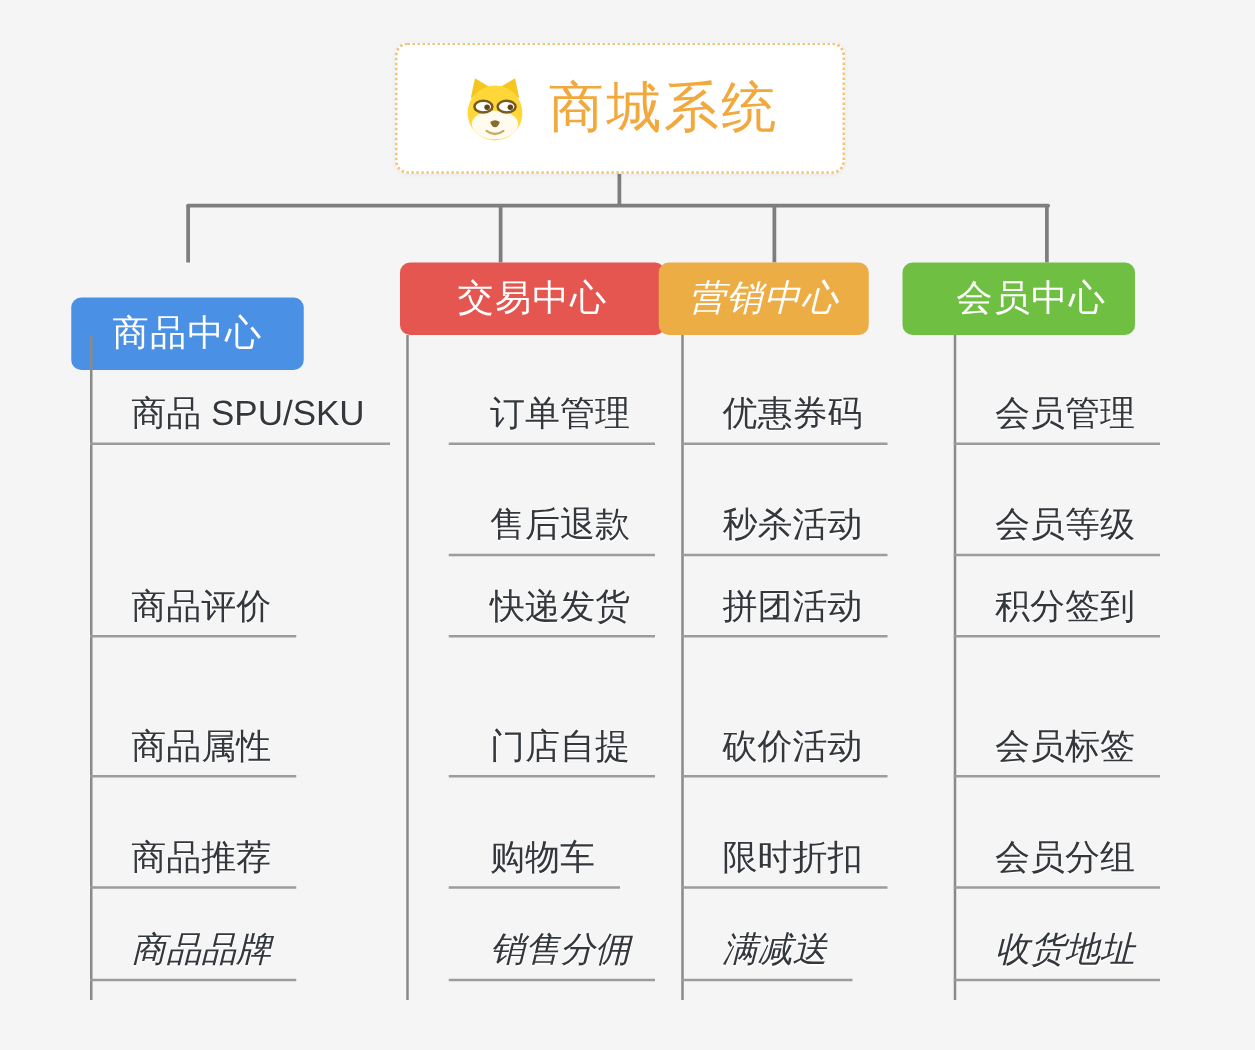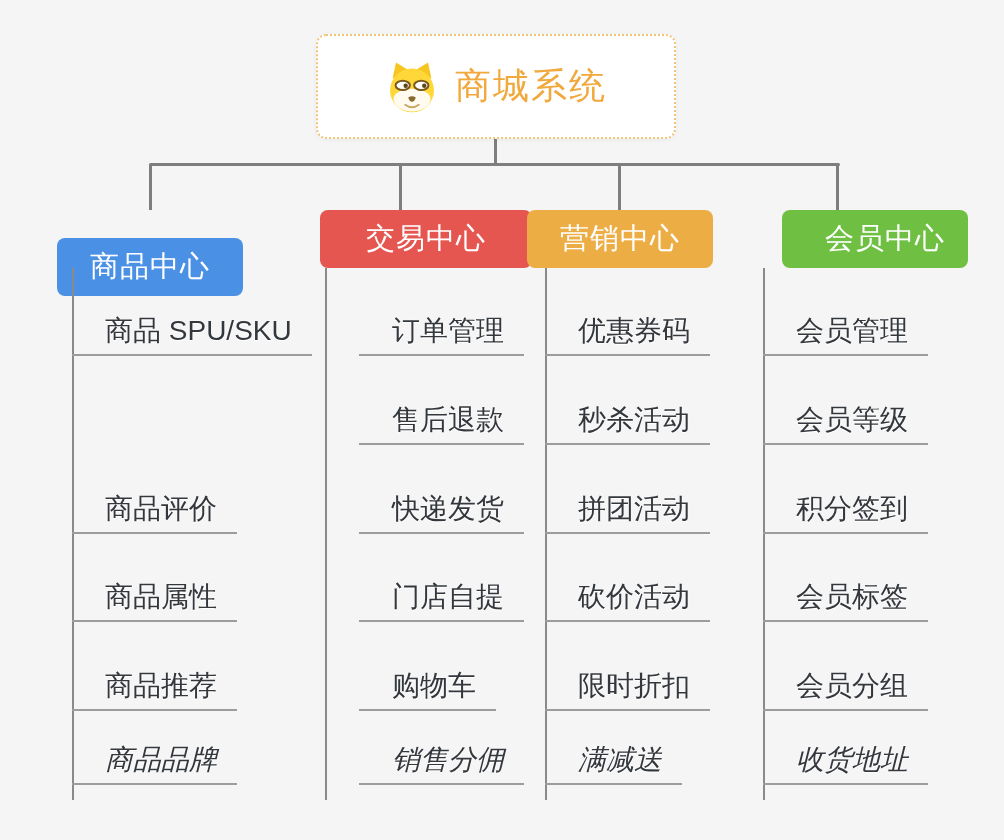--- a/index.html
+++ b/index.html
@@ -35,21 +35,21 @@
     border: 2px dotted var(--root-border, #F3C376);
     border-radius: 10px;
     display: flex;
     align-items: center;
     justify-content: center;
     gap: 16px;
     box-shadow: 0 1px 4px rgba(0,0,0,0.05);
     cursor: pointer;
   }
   .root-label {
-    font-size: 36px;
+    font-size: 44px;
     letter-spacing: 2px;
     color: var(--root-text, #F1A83C);
   }
   .dog { width: 54px; height: 54px; display: inline-flex; }
 
   
   .branch {
     position: absolute;
     top: 210px;
     height: 58px;
@@ -57,22 +57,22 @@
     display: flex;
     align-items: center;
     justify-content: center;
     color: var(--branch-text, #FFFFFF);
     font-size: 29px;
     letter-spacing: 1px;
     cursor: pointer;
   }
   .branch-0 { left: 57px;  width: 186px; margin-top: 28px; }
   .branch-1 { left: 320px; width: 212px; }
-  .branch-2 { left: 527px; width: 186px; }
-  .branch-3 { left: 782px; width: 186px; padding-left: 20px; }
+  .branch-2 { left: 527px; width: 168px; font-style: italic; }
+  .branch-3 { left: 722px; width: 186px; padding-left: 20px; }
 
   
   .trunk {
     position: absolute;
     top: 268px;
     width: 2px;
     height: 532px;
     background: var(--trunk, #8A8A8A);
   }
   .trunk-0 { left: 72px; }
@@ -91,21 +91,21 @@
     white-space: nowrap;
     text-shadow: 0 1px 0 #fff, 0 0 2px #fff;
     cursor: pointer;
   }
   .col-0 { left: 72px; }
   .col-1 { left: 325px; margin-left: 34px; }
   .col-2 { left: 545px; }
   .col-3 { left: 763px; }
   .row-0 { top: 318px; }
   .row-1 { top: 407px; }
-  .row-2 { top: 496px; }
+  .row-2 { top: 472px; }
   .row-3 { top: 584px; }
   .row-4 { top: 673px; }
   .row-5 { top: 747px; font-style: italic; }
 </style>
 </head>
 <body>
 
 <div class="canvas">
 
   <div class="conn stem"></div>

